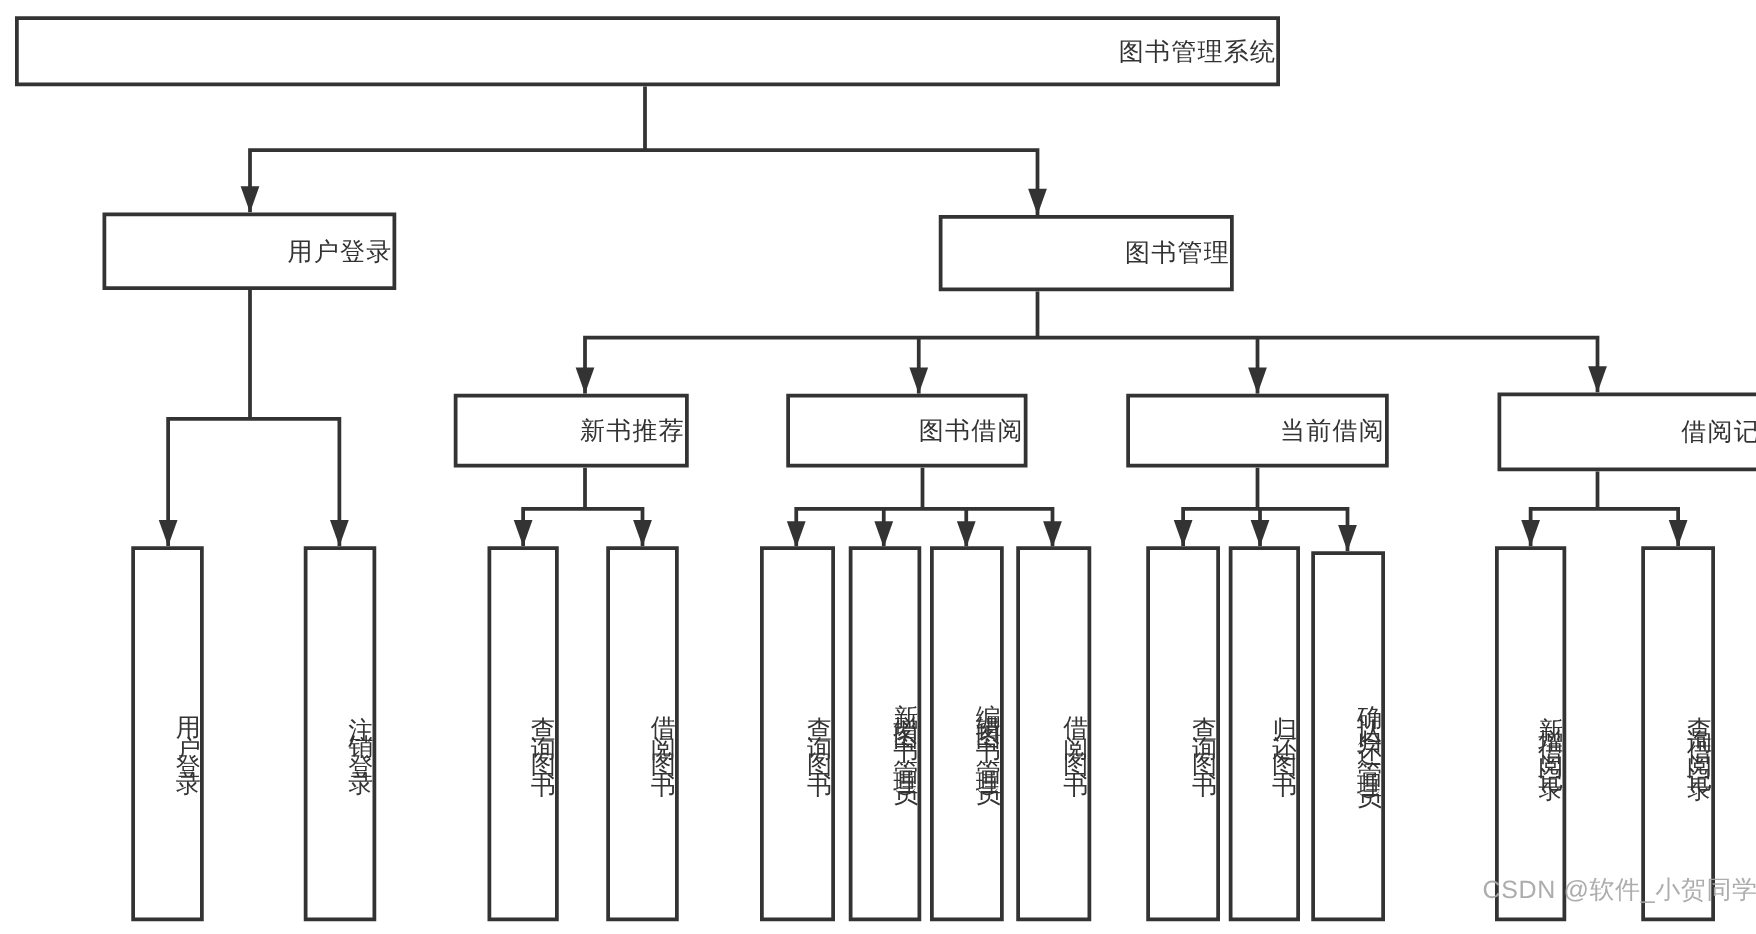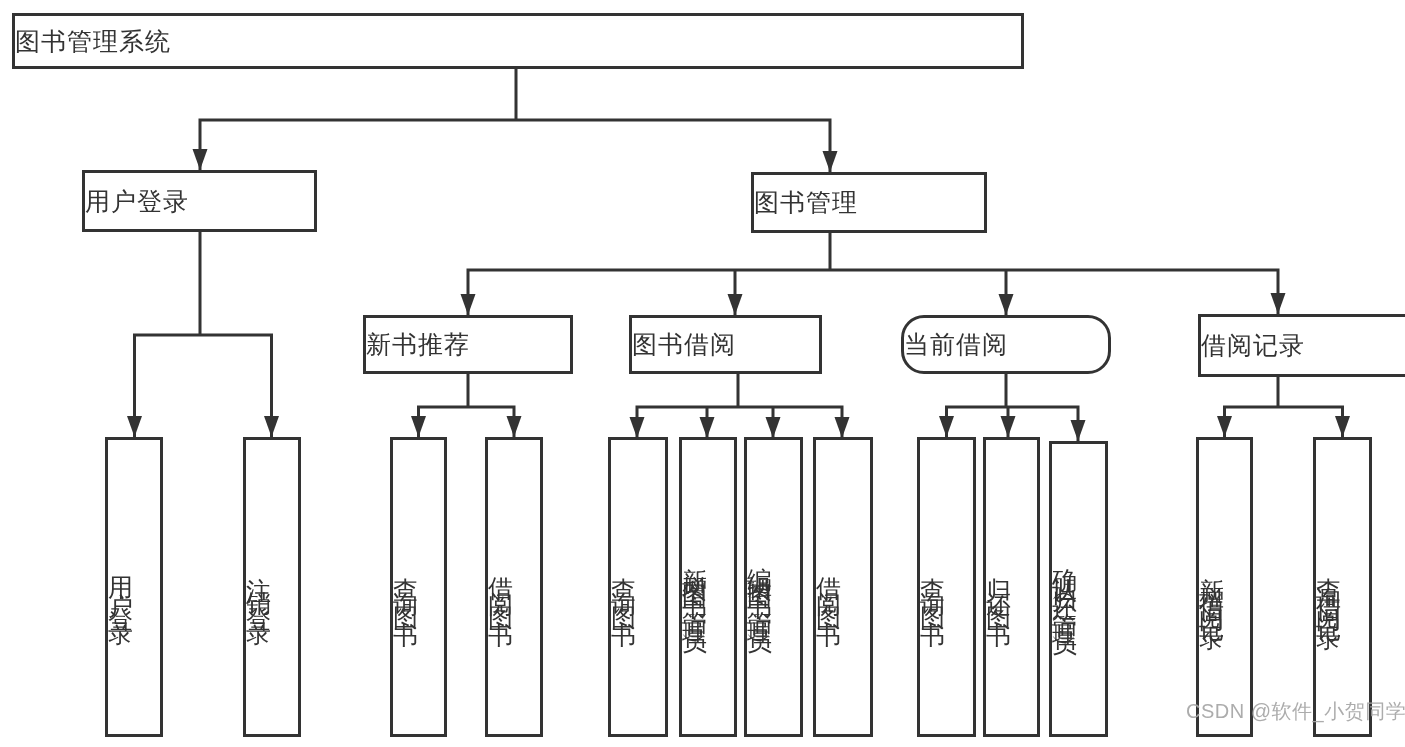--- a/index.html
+++ b/index.html
@@ -19,22 +19,22 @@
     overflow:hidden;
   }
   svg.connectors{position:absolute;left:0;top:0;width:1405px;height:747px;}
   svg.connectors path{stroke:var(--line);stroke-width:3;fill:none;}
   svg.connectors polygon{fill:var(--line);stroke:none;}
   .node{
     position:absolute;
     box-sizing:border-box;
     border:3px solid var(--box-border);
     background:var(--background);
-    display:flex;align-items:center;justify-content:flex-start;
-    font-size:25px;
+    display:flex;align-items:center;justify-content:flex-end;
+    font-size:20px;
     letter-spacing:1px;
   }
   .vnode span{
     writing-mode:vertical-rl;
     text-orientation:mixed;
     letter-spacing:9px;
     line-height:1;
     white-space:nowrap;
   }
   .vnode.loose span{letter-spacing:15px;}
@@ -92,27 +92,27 @@
     <span>图书管理系统</span>
   </div>
 
   <div class="node" style="left:82px;top:170px;width:235px;height:62px;">
     <span>用户登录</span>
   </div>
   <div class="node" style="left:751px;top:172px;width:236px;height:61px;">
     <span>图书管理</span>
   </div>
 
-  <div class="node" style="left:363px;top:315px;width:210px;height:59px;">
+  <div class="node" style="left:363px;top:315px;width:188px;height:59px;">
     <span>新书推荐</span>
   </div>
   <div class="node" style="left:629px;top:315px;width:193px;height:59px;">
     <span>图书借阅</span>
   </div>
-  <div class="node" style="left:901px;top:315px;width:210px;height:59px;border-radius:23px;">
+  <div class="node" style="left:901px;top:315px;width:210px;height:59px;">
     <span>当前借阅</span>
   </div>
   <div class="node" style="left:1172px;top:314px;width:234px;height:63px;margin-left:26px;">
     <span>借阅记录</span>
   </div>
 
   <div class="node vnode loose" style="left:105px;top:437px;width:58px;height:300px;">
     <span>用户登录</span>
   </div>
   <div class="node vnode loose" style="left:243px;top:437px;width:58px;height:300px;">

